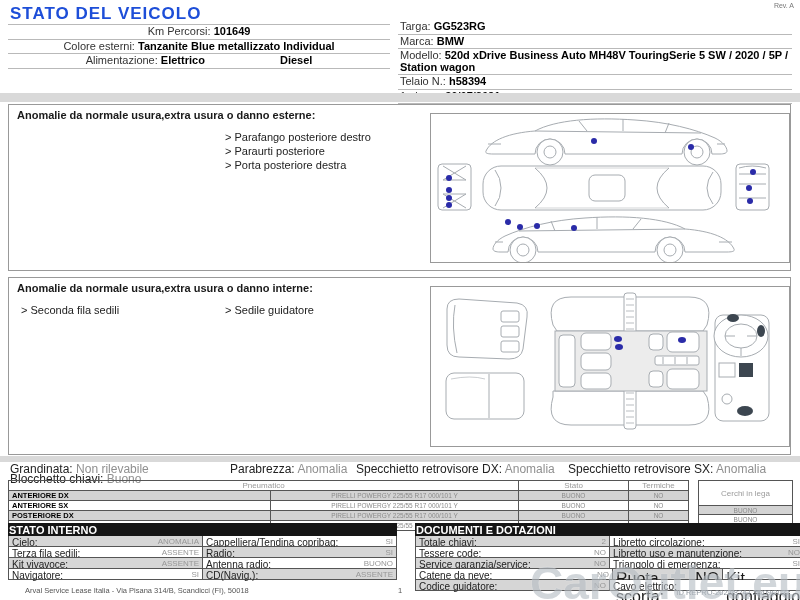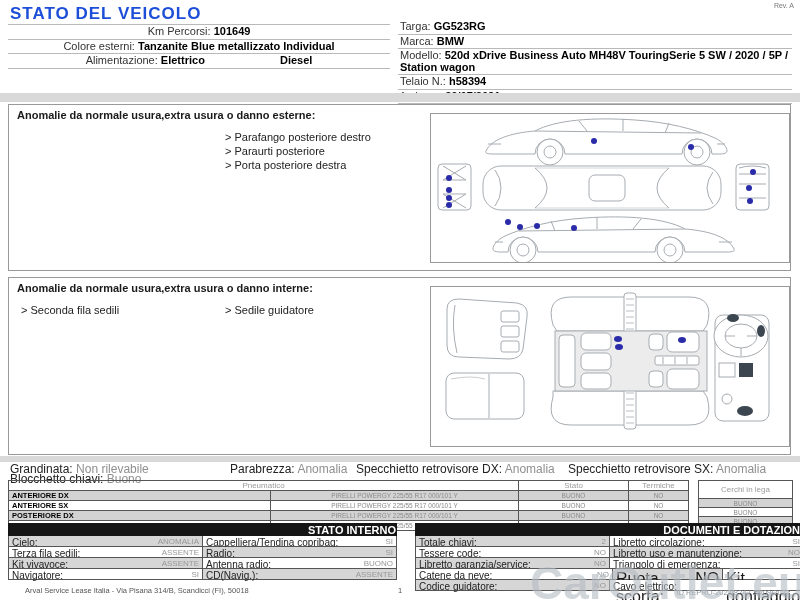--- a/index.html
+++ b/index.html
@@ -48,26 +48,26 @@
   
   table { border-collapse:collapse; }
   .tires { left:8px; top:480px; }
   .tires td { border:1px solid #555; height:9px; padding:0 3px; }
   .tires .th { font-size:8px; color:#9a9a9a; text-align:center; height:10px; }
   .tires .pos { font-size:7.5px; font-weight:bold; color:#000; }
   .tires .spec, .tires .val { font-size:6.5px; color:#8a8a8a; text-align:center; }
   .rg { background:#d3d3d3; } .rw { background:#fff; }
   .cerchi { left:698px; top:480px; }
   .cerchi td { border:1px solid #555; height:9px; padding:0 3px; font-size:6.5px; color:#8a8a8a; text-align:center; }
-  .cerchi .th { font-size:8px; color:#9a9a9a; height:18px; }
+  .cerchi .th { font-size:8px; color:#9a9a9a; height:25px; }
 
   
   .btable { top:523px; width:389px; }
   .btable-left { left:8px; } .btable-right { left:415px; }
-  .bt-header { background:#151515; color:#fff; font-size:11px; font-weight:bold; text-align:right; height:13px; line-height:13px; border:1px solid #151515; }
+  .bt-header { background:#151515; color:#fff; font-size:11px; font-weight:bold; text-align:left; height:13px; line-height:13px; border:1px solid #151515; }
   .bt-row { display:flex; border-left:1px solid #555; }
   .bt-cell { flex:1; display:flex; justify-content:space-between; border-right:1px solid #555; border-bottom:1px solid #555; padding:1px 3px; height:11px; }
   .bt-cell .lbl { font-size:10px; color:#222; white-space:nowrap; }
   .bt-cell .val { font-size:8px; color:#979797; white-space:nowrap; }
   .cg { background:#d6d6d6; } .cw { background:#fff; }
   .half-wrap { flex:1; display:flex; padding:0; border-right:1px solid #555; border-bottom:1px solid #555; height:11px; }
   .half { display:flex; justify-content:space-between; padding:1px 3px; }
   .half.h1 { width:58%; border-right:1px solid #555; }
   .half.h2 { width:42%; }
 
@@ -407,21 +407,21 @@
         <span class="lbl">Tessere code:</span>
         <span class="val">NO</span>
       </div>
     <div class="bt-cell cg">
         <span class="lbl">Libretto uso e manutenzione:</span>
         <span class="val">NO</span>
       </div>
   </div>
   <div class="bt-row">
     <div class="bt-cell cg">
-        <span class="lbl">Libretto garanzia/service:</span>
+        <span class="lbl">Service garanzia/service:</span>
         <span class="val">NO</span>
       </div>
     <div class="bt-cell cw">
         <span class="lbl">Triangolo di emergenza:</span>
         <span class="val">SI</span>
       </div>
   </div>
   <div class="bt-row">
     <div class="bt-cell cw">
         <span class="lbl">Catene da neve:</span>

